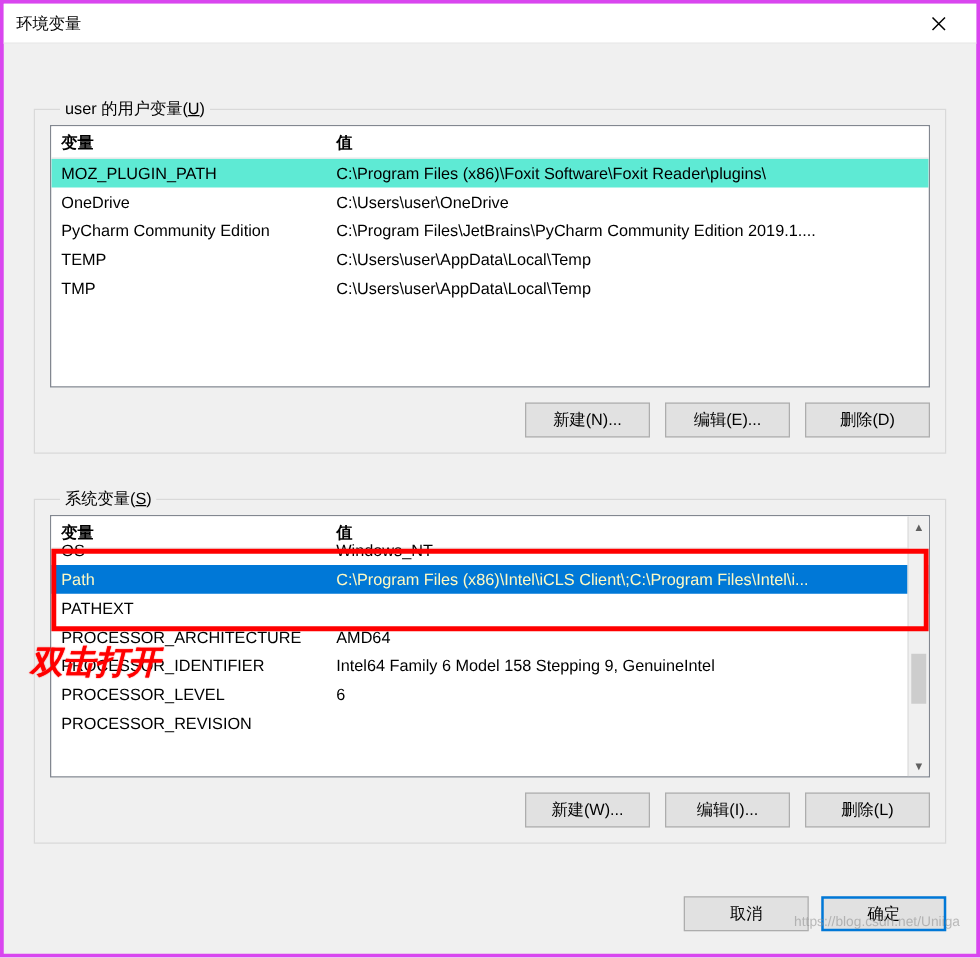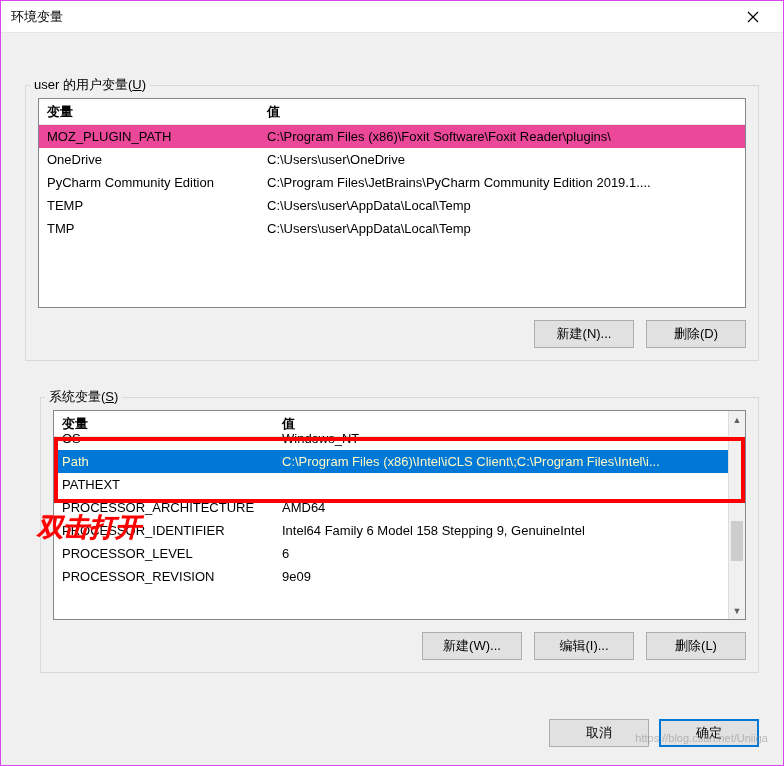--- a/index.html
+++ b/index.html
@@ -10,21 +10,21 @@
     background: #f0f0f0;
     width: 784px;
     height: 766px;
     overflow: hidden;
     color: #000;
   }
   .dialog {
     width: 784px;
     height: 766px;
     background: #f0f0f0;
-    border: 1px solid #d946ef;
+    border: 3px solid #d946ef;
     display: flex;
     flex-direction: column;
   }
   .titlebar {
     height: 32px;
     background: #fff;
     display: flex;
     align-items: center;
     padding: 0 10px;
     border-bottom: 1px solid #e5e5e5;
@@ -48,21 +48,21 @@
   .groupbox {
     border: 1px solid #d9d9d9;
     margin-top: 10px;
     padding: 12px;
     position: relative;
     background: #f0f0f0;
   }
   .group-label {
     position: absolute;
     top: -10px;
-    left: 4px;
+    left: 20px;
     background: #f0f0f0;
     padding: 0 4px;
     font-size: 13px;
   }
   .group-label u { text-decoration: underline; }
   .listbox {
     background: #fff;
     border: 1px solid #828790;
     height: 210px;
     overflow: hidden;
@@ -83,21 +83,21 @@
   }
   .col-var { width: 220px; flex-shrink: 0; }
   .col-val { flex: 1; white-space: nowrap; overflow: hidden; text-overflow: ellipsis; }
   .rows { overflow: hidden; }
   .row {
     display: flex;
     height: 23px;
     align-items: center;
     cursor: default;
   }
-  .row.alt { background: #ec4899; }
+  .row.alt { background: #5eead4; }
   .row.selected { background: #0078d7; color: #fef9c3; }
   .cell { padding: 2px 8px; font-size: 13px; }
   .btn-row {
     display: flex;
     justify-content: flex-end;
     gap: 12px;
     margin-top: 12px;
   }
   .btn {
     min-width: 100px;
@@ -204,26 +204,27 @@
               <div class="cell col-val">C:\Users\user\AppData\Local\Temp</div>
             </div>
             <div class="row">
               <div class="cell col-var">TMP</div>
               <div class="cell col-val">C:\Users\user\AppData\Local\Temp</div>
             </div>
           </div>
       </div>
       <div class="btn-row">
         <button class="btn">新建(N)...</button>
+        <button class="btn">编辑(E)...</button>
         <button class="btn">删除(D)</button>
       </div>
     </div>
 
     <div class="spacer"></div>
-    <div class="groupbox" style="position:relative;margin-left:15px;">
+    <div class="groupbox" style="position:relative;">
       <div class="group-label">
         <span>系统变量(</span><u>S</u><span>)</span>
       </div>
       <div class="listbox sys" style="position:relative;">
         <div class="header-row">
           <div class="header-cell col-var">变量</div>
           <div class="header-cell col-val">值</div>
         </div>
         <div class="rows" id="sys-rows" style="margin-top:-10px;">
             <div class="row">
@@ -244,21 +245,20 @@
             <div class="row">
               <div class="cell col-var">PROCESSOR_IDENTIFIER</div>
               <div class="cell col-val">Intel64 Family 6 Model 158 Stepping 9, GenuineIntel</div>
             </div>
             <div class="row">
               <div class="cell col-var">PROCESSOR_LEVEL</div>
               <div class="cell col-val">6</div>
             </div>
             <div class="row">
               <div class="cell col-var">PROCESSOR_REVISION</div>
-              <div class="cell col-val">9e09</div>
             </div>
           </div>
         <div class="scrollbar-fake">
           <div class="scroll-arrow">▲</div>
           <div class="scroll-thumb"></div>
           <div class="scroll-arrow" style="position:absolute;bottom:0;left:0;right:0;">▼</div>
         </div>
 
         <div class="red-highlight" style="left:0px; right:0px; top:26px; height:66px;"></div>
       </div>

